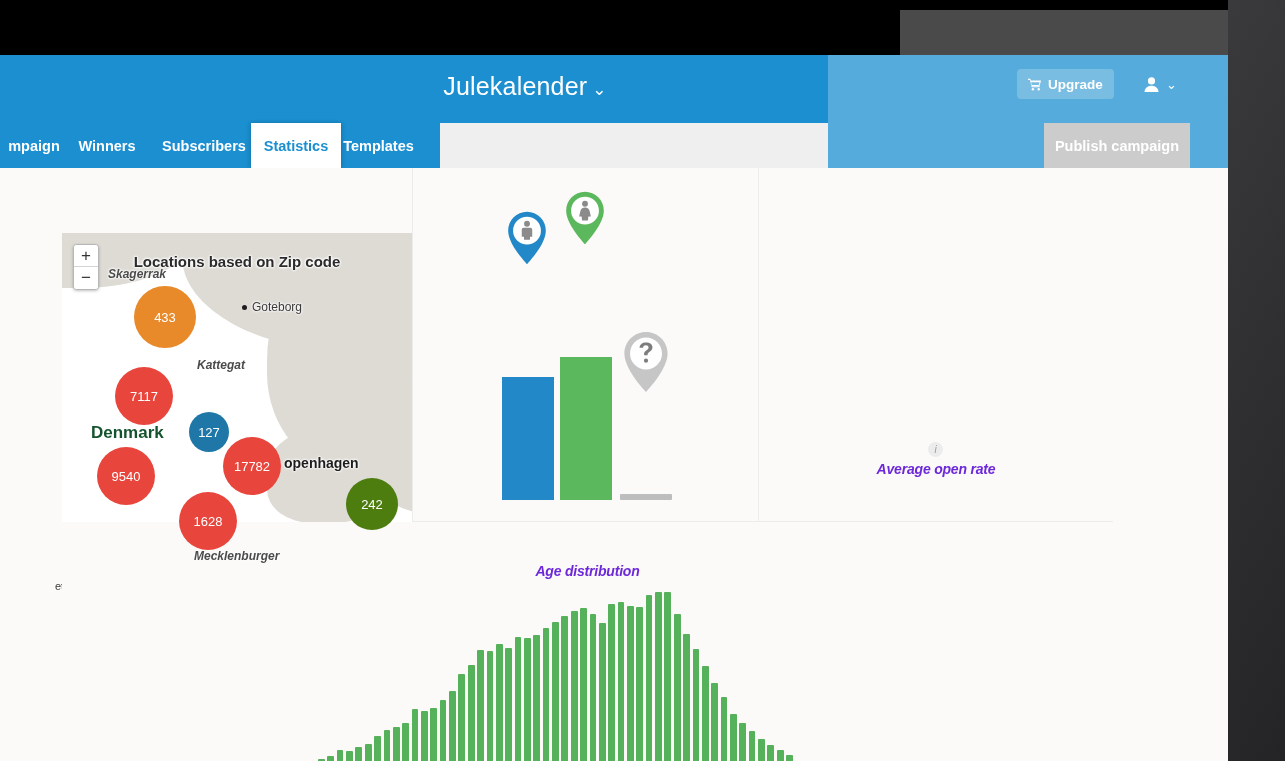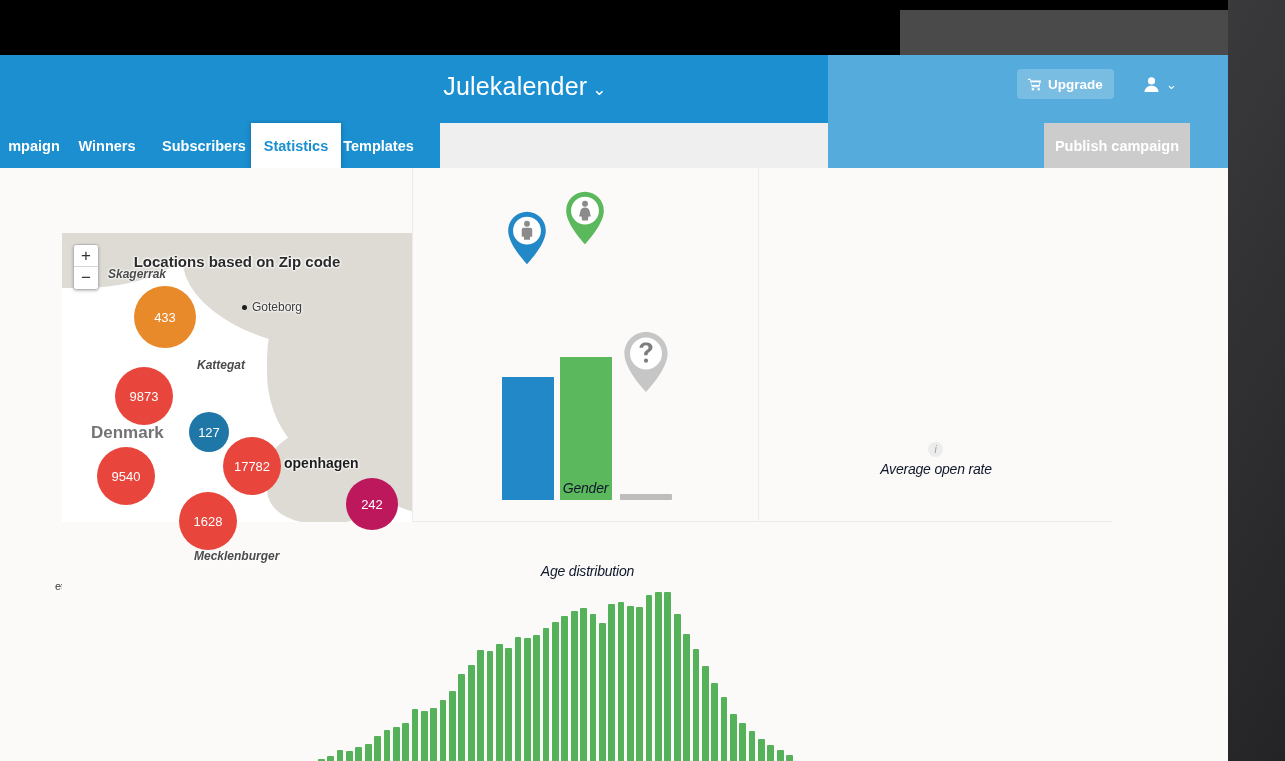--- a/index.html
+++ b/index.html
@@ -173,22 +173,22 @@
     position: absolute;
     height: 1px;
     background: #ececea;
   }
   .panel-label {
     position: absolute;
     width: 100%;
     text-align: center;
     font-size: 14px;
     font-style: italic;
-    font-weight: normal;
-    color: #0f172a;
+    font-weight: bold;
+    color: #6d28d9;
     letter-spacing: -.2px;
   }
 
   
   #map-panel {
     position: absolute;
     left: 62px; top: 65px;
     width: 350px; height: 345px;
     overflow: hidden;
     background: #e8e6e1;
@@ -239,21 +239,21 @@
     z-index: 5;
   }
   .map-label.sea {
     font-style: italic;
     font-weight: bold;
     color: #4b4b4b;
   }
   .map-label.country {
     font-size: 17px;
     font-weight: bold;
-    color: #737373;
+    color: #14532d;
   }
   .map-label.city {
     font-size: 14px;
     font-weight: bold;
     color: #1d1d1d;
   }
   .map-dot {
     position: absolute;
     width: 5px; height: 5px;
     border-radius: 50%;
@@ -400,26 +400,26 @@
         <div id="map-labels">
             <div class="map-label sea" style="left: 46px; top: 34px;">Skagerrak</div>
             <div class="map-label sea" style="left: 135px; top: 125px;">Kattegat</div>
             <div class="map-label" style="left: 190px; top: 67px;">Goteborg</div>
             <div class="map-label country" style="left: 29px; top: 190px;">Denmark</div>
             <div class="map-label city" style="left: 222px; top: 222px;">openhagen</div>
             <div class="map-label sea" style="left: 132px; top: 316px;">Mecklenburger</div>
           </div>
         <div id="map-clusters">
             <div class="cluster" style="left: 72px; top: 53px; width: 62px; height: 62px; background: rgb(232, 137, 42);">433</div>
-            <div class="cluster" style="left: 53px; top: 134px; width: 58px; height: 58px; background: rgb(232, 69, 60);">9873</div>
+            <div class="cluster" style="left: 53px; top: 134px; width: 58px; height: 58px; background: rgb(232, 69, 60);">7117</div>
             <div class="cluster" style="left: 127px; top: 179px; width: 40px; height: 40px; background: rgb(31, 119, 168);">127</div>
             <div class="cluster" style="left: 35px; top: 214px; width: 58px; height: 58px; background: rgb(232, 69, 60);">9540</div>
             <div class="cluster" style="left: 161px; top: 204px; width: 58px; height: 58px; background: rgb(232, 69, 60);">17782</div>
             <div class="cluster" style="left: 117px; top: 259px; width: 58px; height: 58px; background: rgb(232, 69, 60);">1628</div>
-            <div class="cluster" style="left: 284px; top: 245px; width: 52px; height: 52px; background: #be185d;">242</div>
+            <div class="cluster" style="left: 284px; top: 245px; width: 52px; height: 52px; background: #4d7c0f;">242</div>
           </div>
       </div>
 
       <div id="map-attrib">
         <span>et | Map tiles by </span><a href="#">Stamen Design</a><span>, </span><a href="#">CC BY 3.0</a><span> — Map data © </span><a href="#">OpenStreetMap</a>
       </div>
 
       <div class="panel" style="left:413px; top:0; width:345px; height:353px;">
         <div id="gender-bars">
           <div class="gbar" style="left:89px; width:52px; height:123px; bottom:21px; background:#2288c8;"></div>
@@ -444,21 +444,20 @@
           </div>
           <div class="pin" style="left:205px; top:163px; width:56px; height:62px;">
             <svg viewBox="0 0 54 66">
               <path fill="#c6c6c6" d="M27 1C14.3 1 4 11.3 4 24c0 15.6 18.5 36 23 41 4.5-5 23-25.4 23-41C50 11.3 39.7 1 27 1z"></path>
               <circle fill="#ffffff" cx="27" cy="24" r="17"></circle>
               <path fill="#7d7d7d" d="M27 12.2c-4 0-6.6 2.2-6.9 5.6h3.8c.2-1.6 1.3-2.5 3-2.5 1.7 0 2.8 1 2.8 2.3 0 1.2-.5 1.8-2.2 3-1.9 1.3-2.6 2.4-2.5 4.4v.9h3.7v-.7c0-1.3.5-2 2.2-3.1 2-1.3 3-2.7 3-4.7 0-3.1-2.6-5.2-6.9-5.2z"></path>
               <circle fill="#7d7d7d" cx="27" cy="31.6" r="2.2"></circle>
             </svg>
           </div>
         </div>
-        <div class="panel-label" style="top:312px;">Gender</div>
       </div>
 
       <div class="panel" style="left:759px; top:0; width:354px; height:353px;">
         <div id="info-badge" style="left:169px; top:274px;">i</div>
         <div class="panel-label" style="top:293px;">Average open rate</div>
       </div>
 
       <div class="panel" style="left:62px; top:354px; width:1051px; height:239px;">
         <div class="panel-label" style="top:41px;">Age distribution</div>
         <div id="age-chart" style="left:-62px; width:1228px; height:175px;">

